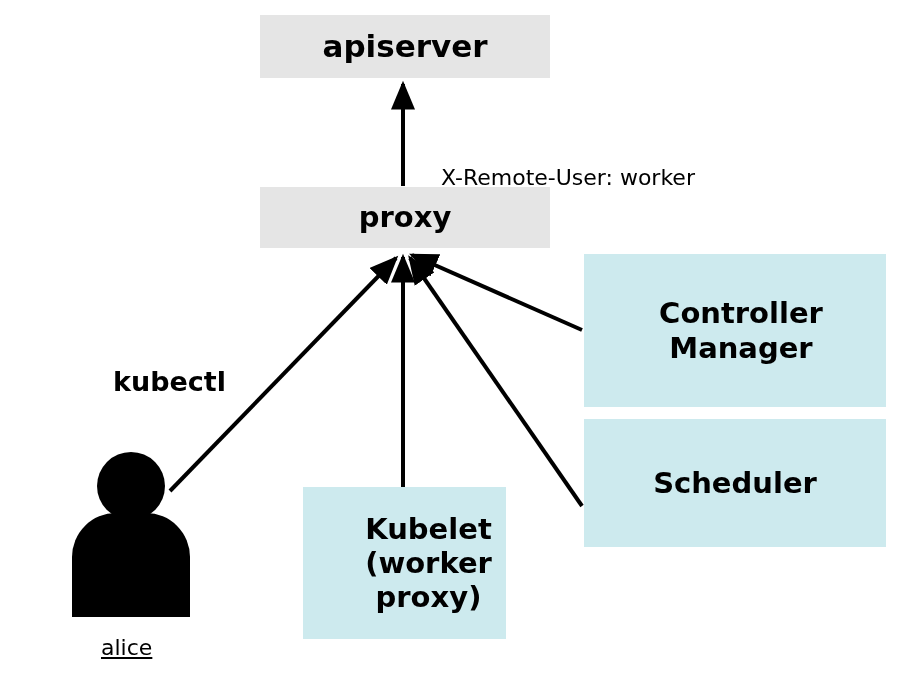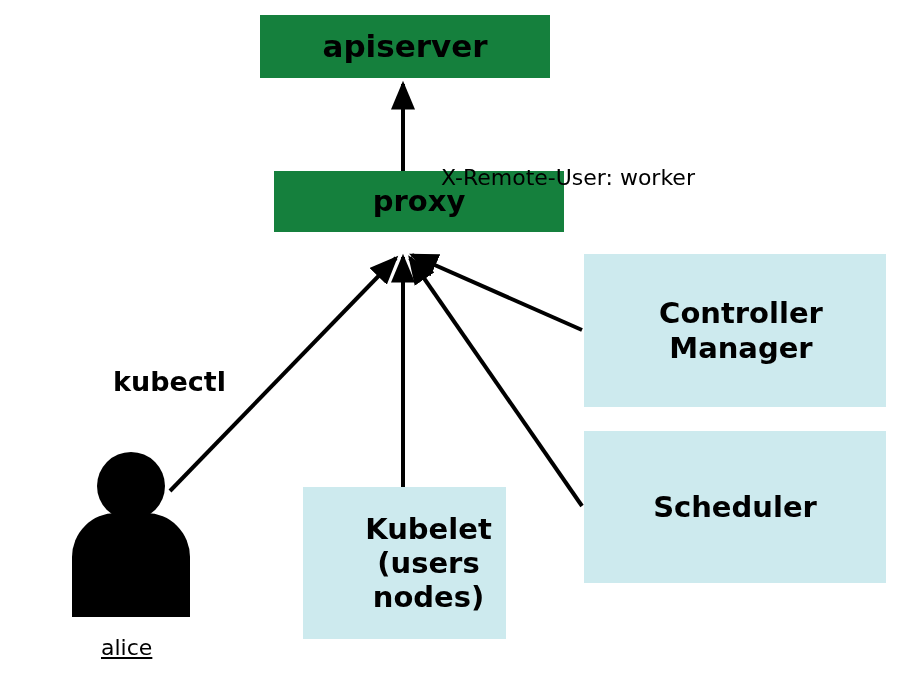--- a/index.html
+++ b/index.html
@@ -28,39 +28,38 @@
     position: absolute;
     display: flex;
     align-items: center;
     justify-content: center;
     text-align: center;
     color: #000000;
     font-weight: bold;
     line-height: 1.18;
     box-sizing: border-box;
   }
-  .node-teal  { background: #15803d; }
+  .node-teal  { background: #e5e5e5; }
   .node-light { background: #cdeaee; }
 
   #node-apiserver {
     left: 260px; top: 15px; width: 290px; height: 63px;
     font-size: 31px;
   }
   #node-proxy {
-    left: 260px; top: 171px; width: 290px; height: 61px;
+    left: 260px; top: 187px; width: 290px; height: 61px;
     font-size: 29px;
-    margin-left: 14px;
   }
   #node-controller-manager {
     left: 584px; top: 254px; width: 302px; height: 153px;
     font-size: 29px;
     padding-left: 12px;
   }
   #node-scheduler {
-    left: 584px; top: 431px; width: 302px; height: 152px;
+    left: 584px; top: 419px; width: 302px; height: 128px;
     font-size: 29px;
   }
   #node-kubelet {
     left: 303px; top: 487px; width: 203px; height: 152px;
     font-size: 29px;
     padding-left: 48px;
   }
 
   .edge-label {
     position: absolute;
@@ -143,22 +142,22 @@
     </span>
   </div>
 
   <div class="node node-light" id="node-scheduler">
     <span>Scheduler</span>
   </div>
 
   <div class="node node-light" id="node-kubelet">
     <span>
       <span>Kubelet</span><br>
-      <span>(users</span><br>
-      <span>nodes)</span>
+      <span>(worker</span><br>
+      <span>proxy)</span>
     </span>
   </div>
 
   <div class="edge-label" id="label-headers">
     <div>X-Remote-User: worker</div>
   </div>
 
   <div class="edge-label" id="label-kubectl">kubectl</div>
 
   <div id="actor-alice">

